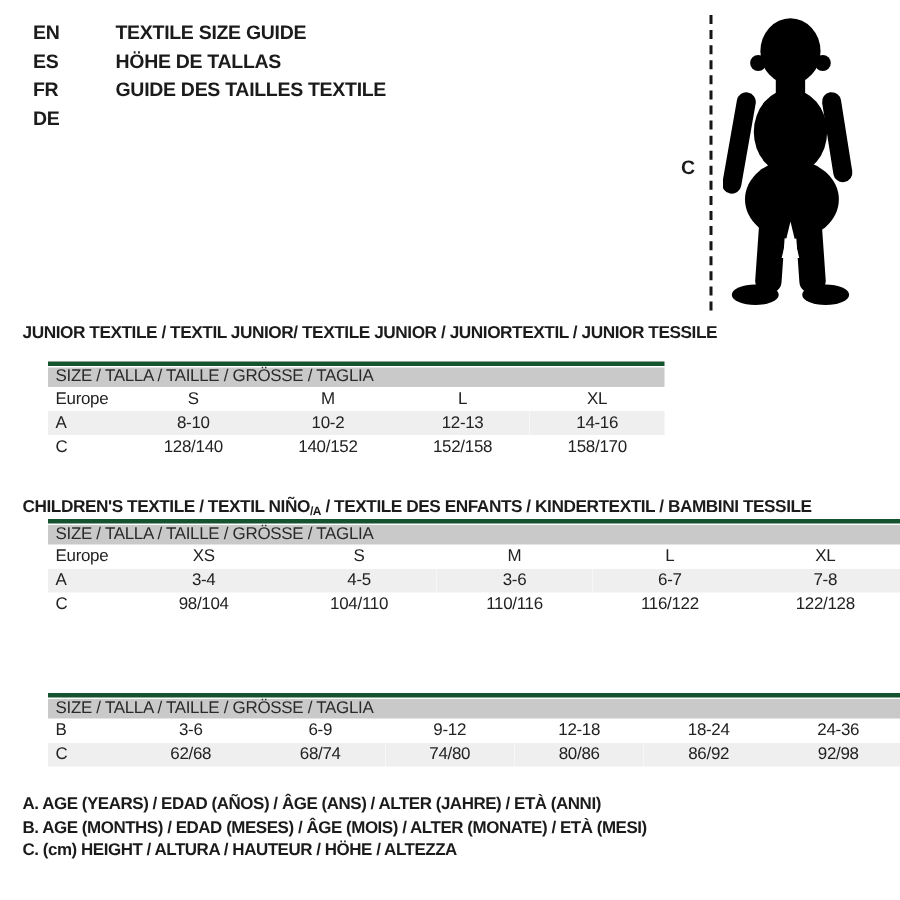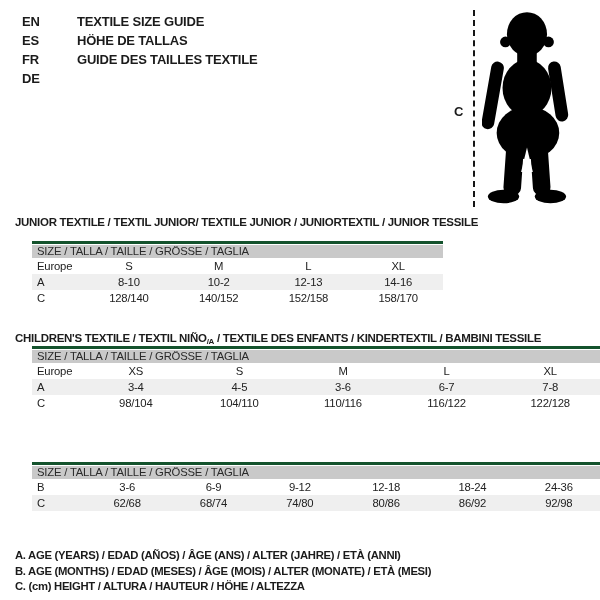--- a/index.html
+++ b/index.html
@@ -25,21 +25,21 @@
   td{padding:0;height:16px;line-height:16px;text-align:center;white-space:nowrap;overflow:hidden;}
   td.lbl{text-align:left;padding-left:5px;}
   tr.alt{background:#efefef;}
   #t1{top:241px;width:411px;}
   #t2{top:346px;width:570px;}
   #t3{top:462px;width:570px;}
   #title1{top:216px;}
   #title2{top:318px;margin-top:14px;}
   #title3{top:425px;line-height:15px;}
   
-  .footnotes{position:absolute;left:15px;top:548px;font-size:11.3px;font-weight:bold;line-height:15.5px;letter-spacing:-0.3px;}
+  .footnotes{position:absolute;left:15px;top:529px;font-size:11.3px;font-weight:bold;line-height:15.5px;letter-spacing:-0.3px;}
 </style>
 </head>
 <body>
 
 <div class="page">
 
   <div class="langs">
     <div class="lang-row">
       <span class="lang-code">EN</span>
       <span>TEXTILE SIZE GUIDE</span>

